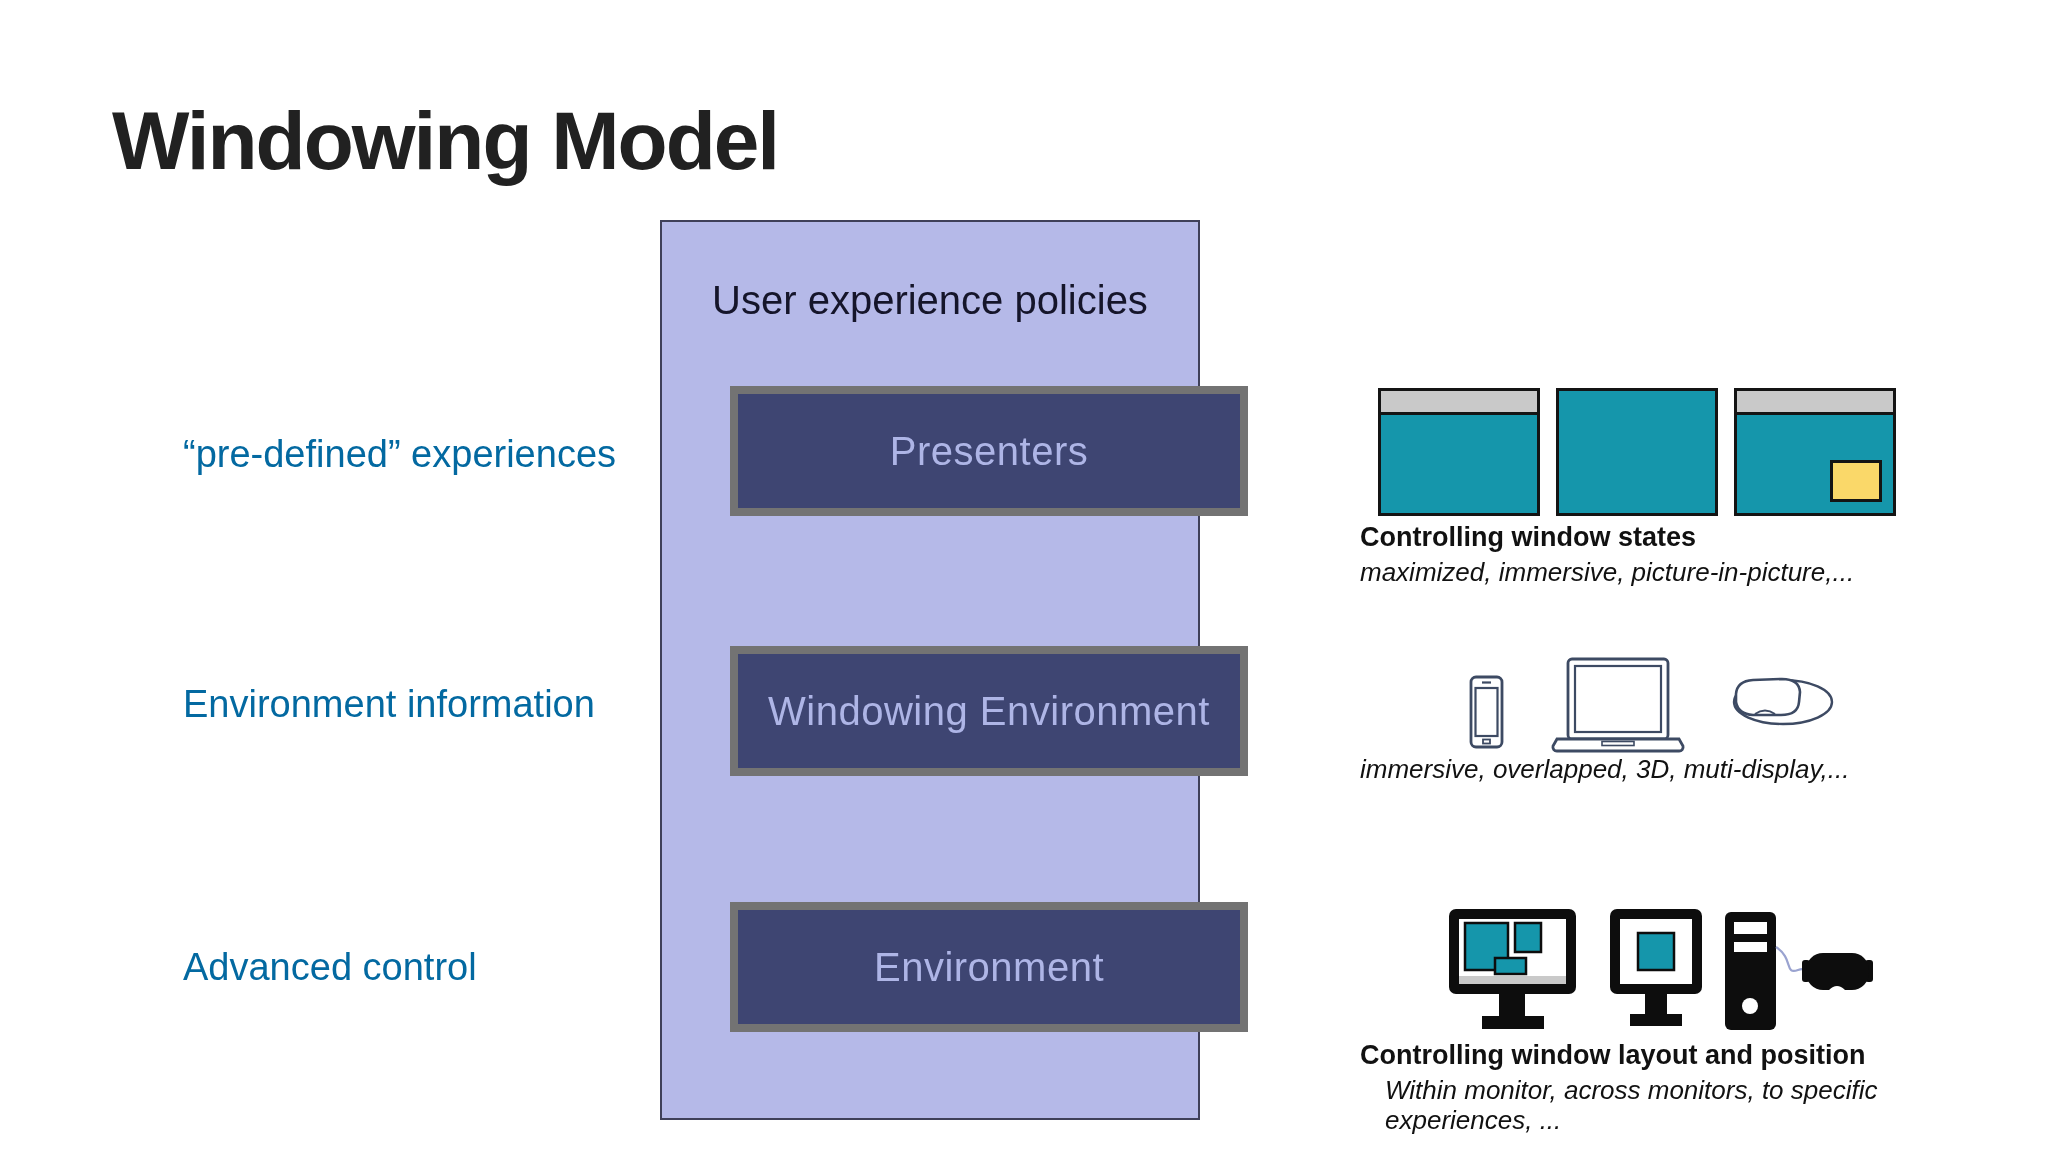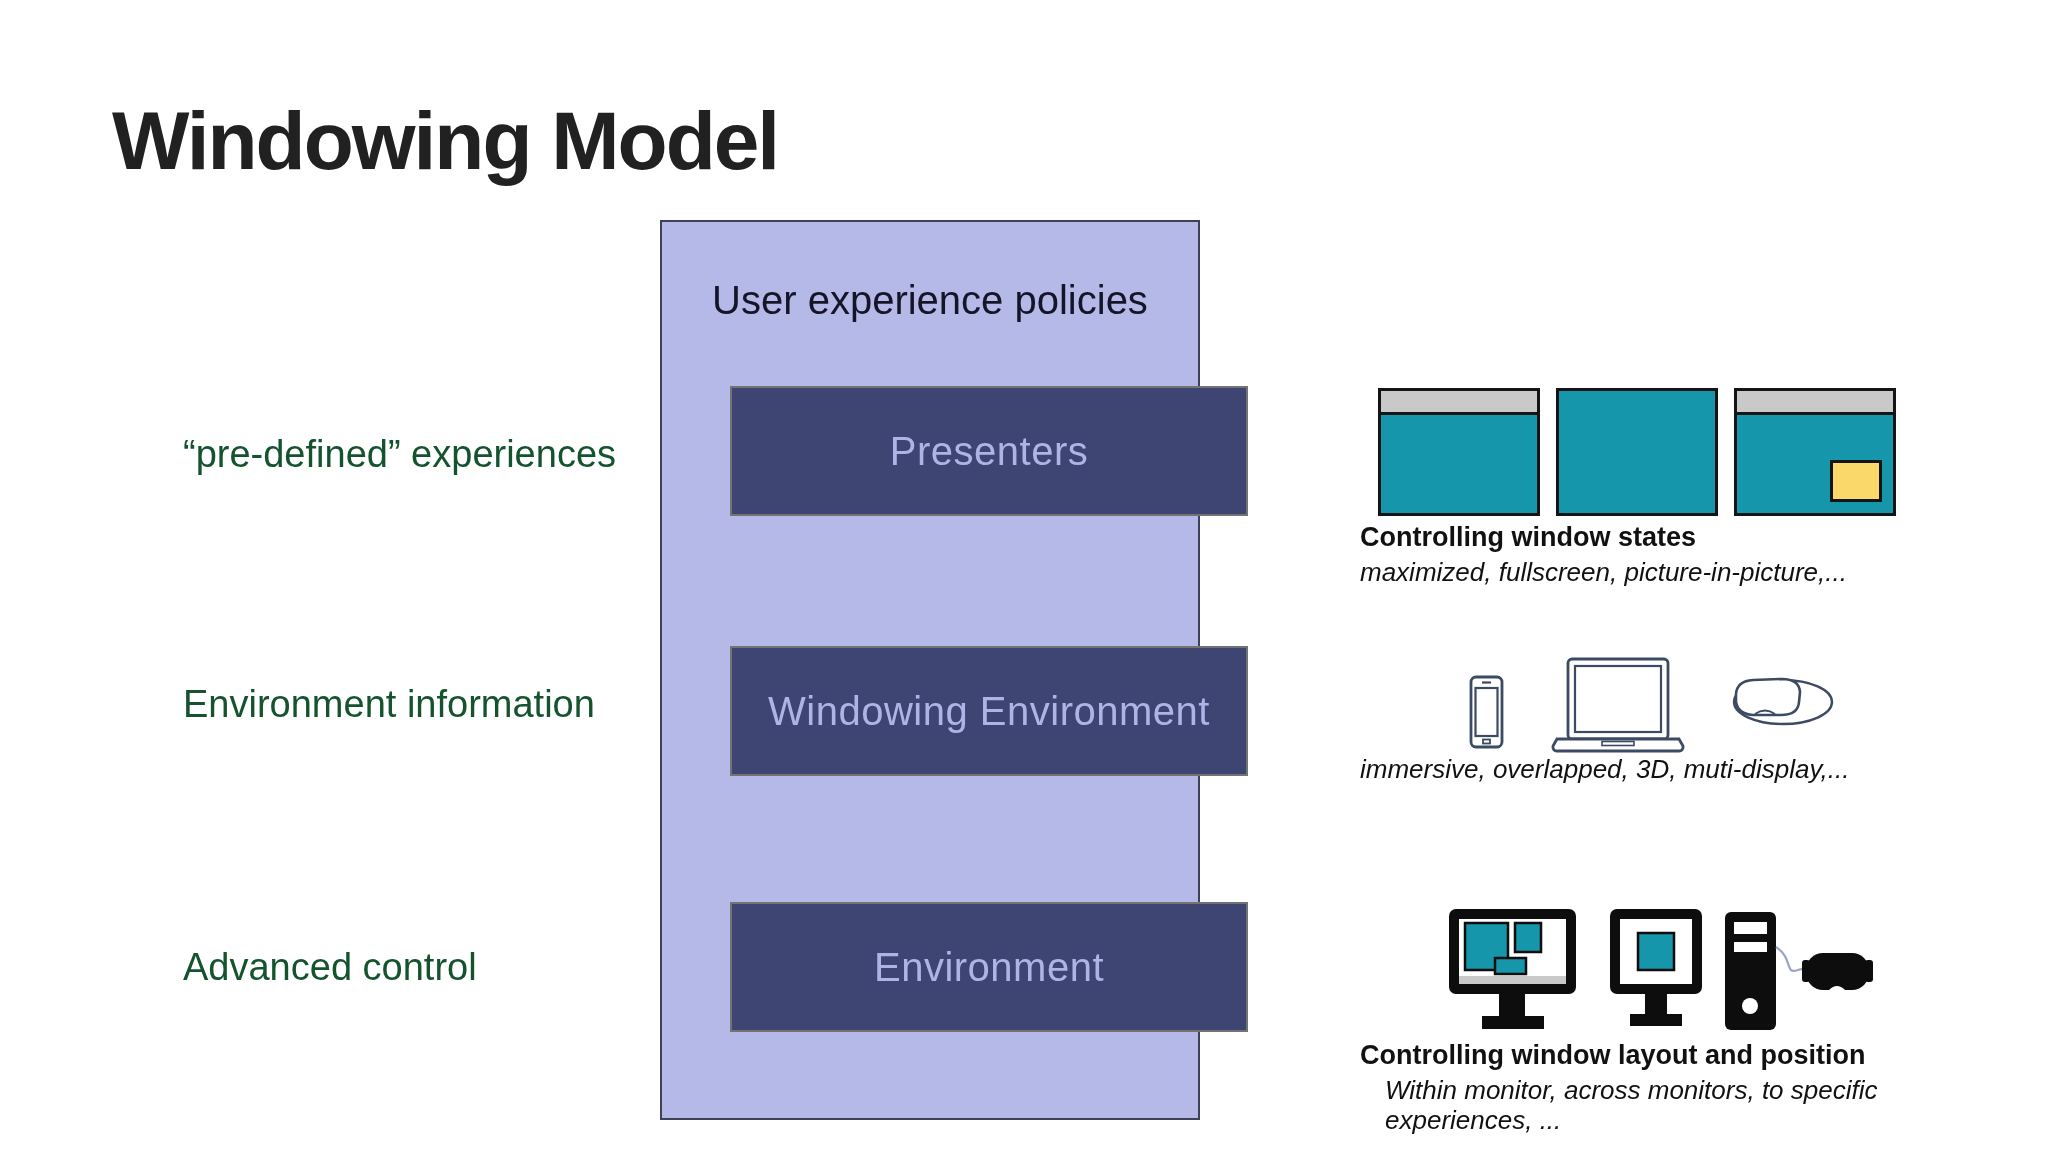--- a/index.html
+++ b/index.html
@@ -43,42 +43,42 @@
     text-align: center;
     font-size: 40px;
     color: #15152a;
   }
   .layer {
     position: absolute;
     left: 68px;
     width: 518px;
     height: 130px;
     background: #3e4572;
-    border: 2px solid #737373;
+    border: 8px solid #737373;
     box-sizing: border-box;
     display: flex;
     align-items: center;
     justify-content: center;
   }
   .layer span {
     font-size: 40px;
     font-weight: 400;
     color: #aeb5e6;
     letter-spacing: 0.5px;
   }
   .layer-1 { top: 164px; }
   .layer-2 { top: 424px; }
   .layer-3 { top: 680px; }
 
   
   .left-label {
     position: absolute;
     left: 183px;
     font-size: 38px;
-    color: #14532d;
+    color: #0369a1;
     white-space: nowrap;
   }
   .left-label.l1 { top: 433px; }
   .left-label.l2 { top: 683px; }
   .left-label.l3 { top: 946px; }
 
   
   .win {
     position: absolute;
     top: 388px;
@@ -153,21 +153,21 @@
   <div class="win w1">
     <div class="win-titlebar"></div>
   </div>
   <div class="win w2"></div>
   <div class="win w3">
     <div class="win-titlebar"></div>
     <div class="pip"></div>
   </div>
   <div class="caption cap1">
     <div class="cap-heading">Controlling window states</div>
-    <div class="cap-sub">maximized, fullscreen, picture-in-picture,...</div>
+    <div class="cap-sub">maximized, immersive, picture-in-picture,...</div>
   </div>
 
   <svg class="icons-svg svg-devices" width="400" height="105" viewBox="0 0 400 105">
     <g fill="none" stroke="#3d4a63">
       <rect x="21" y="27" width="31" height="70" rx="5" fill="#ffffff" stroke-width="2.8"></rect>
       <rect x="25.5" y="38" width="22" height="48" fill="#ffffff" stroke-width="2.2"></rect>
       <line x1="32" y1="32.5" x2="41" y2="32.5" stroke-width="2.2"></line>
       <rect x="33" y="89.5" width="7" height="4" stroke-width="1.8"></rect>
     </g>
     <g fill="none" stroke="#3d4a63">

